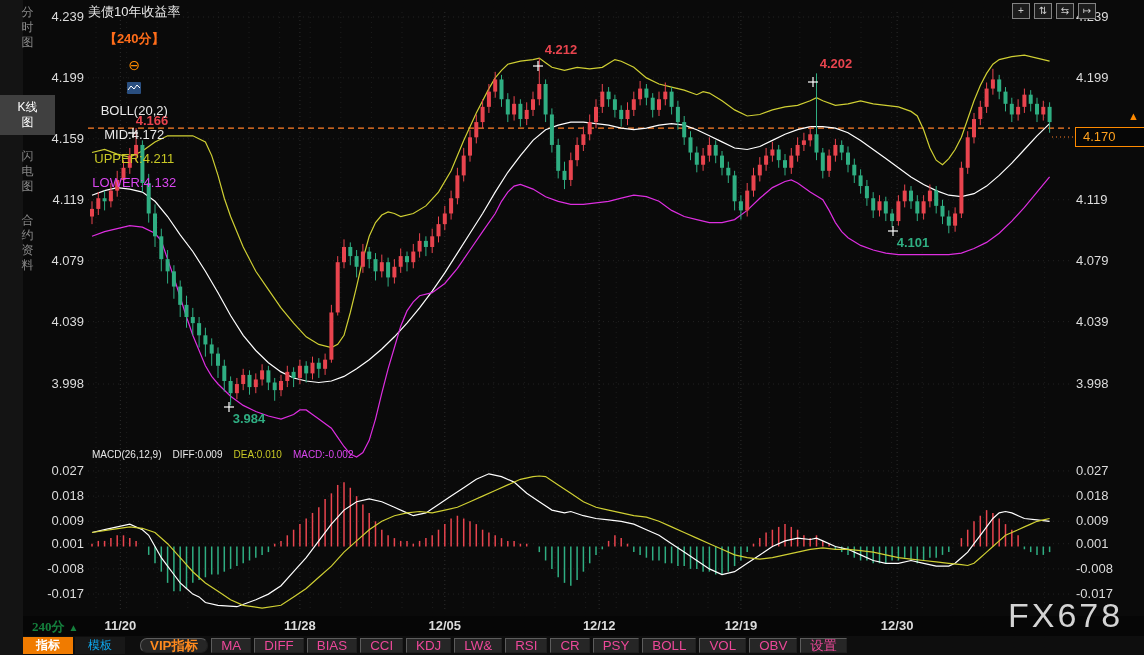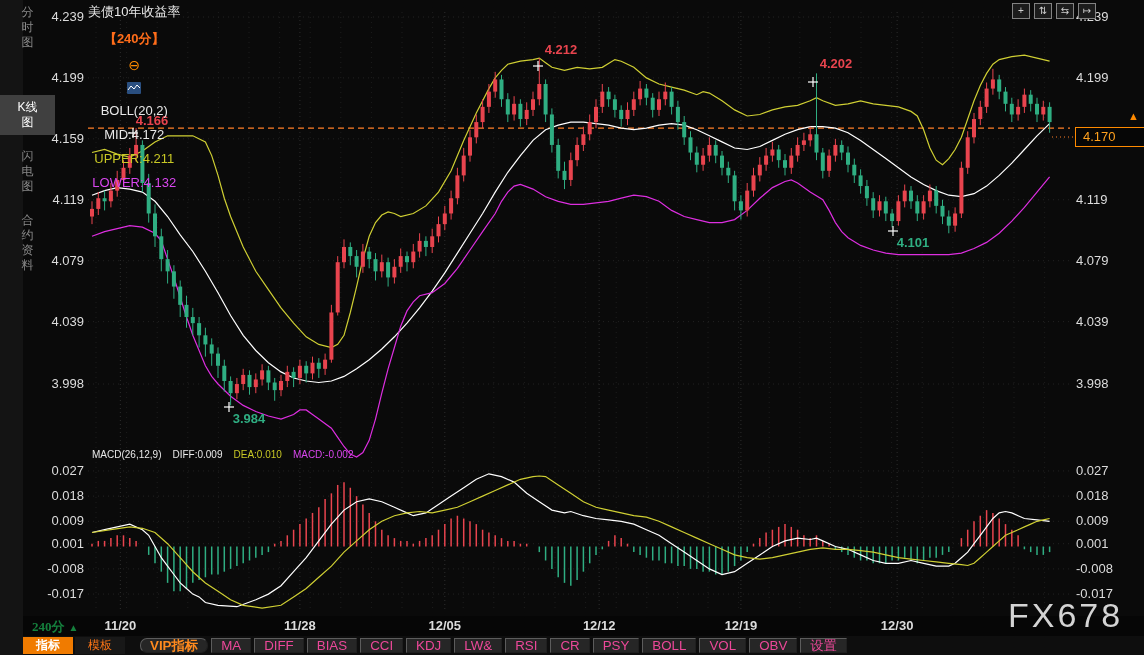--- a/index.html
+++ b/index.html
@@ -22,21 +22,21 @@
   .macd-header{position:absolute;left:92px;top:449px;display:flex;gap:11px;font-size:10px;z-index:4;white-space:nowrap;}
   .price-tag{position:absolute;left:1075px;top:127px;width:64px;height:18px;border:1px solid #ff8a00;
              background:#060606;color:#ffa11e;font-size:13px;line-height:17px;padding-left:7px;z-index:4;}
   .price-marker{position:absolute;left:1128px;top:110px;color:#ff8a00;font-size:11px;z-index:4;}
   .watermark{position:absolute;left:1008px;top:596px;color:#d4d4d4;font-size:34px;letter-spacing:3px;
              z-index:3;pointer-events:none;}
   .tf-label{position:absolute;left:32px;top:618px;color:#15803d;font-size:13px;font-weight:bold;z-index:4;cursor:pointer;font-family:Liberation Serif, serif;}
   .tf-label .arr{font-size:10px;margin-left:4px;}
   .toolbar{position:absolute;left:23px;bottom:0;width:1121px;height:19px;background:#0e0e0e;display:flex;
            align-items:center;z-index:5;font-size:12px;}
-  .tb-tab{height:17px;line-height:16px;padding:0 13px;margin-right:2px;color:#f97316;cursor:pointer;background:#181818;}
+  .tb-tab{height:17px;line-height:16px;padding:0 13px;margin-right:2px;color:#0ea5e9;cursor:pointer;background:#181818;}
   .tb-tab.active{background:#f07b00;color:#fff;font-weight:bold;}
   .tb-btn{height:15px;line-height:14px;padding:0 9px;margin-right:3px;background:#262626;color:#ec4899;
           border:1px solid #5c5c5c;border-bottom-color:#1f1f1f;border-right-color:#1f1f1f;cursor:pointer;}
   .tb-btn.vip{color:#ff8a1e;margin-left:13px;font-weight:bold;border-radius:7px;}
 </style>
 </head>
 <body>
 
 <div class="app">
 

